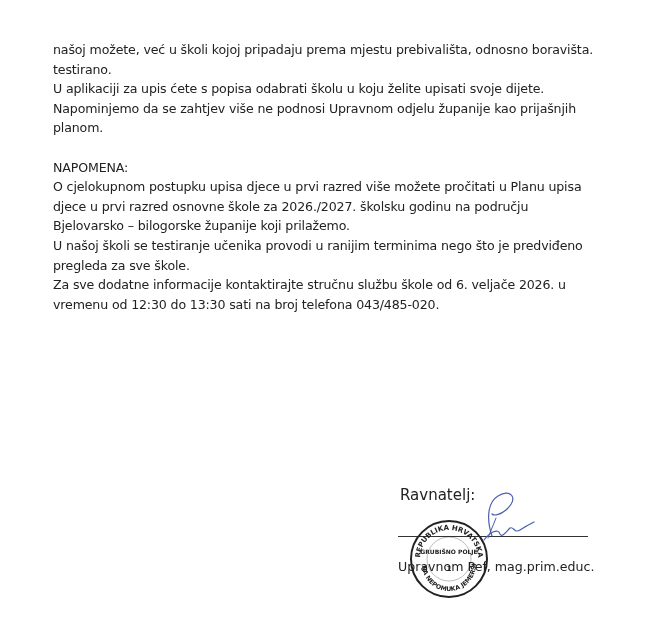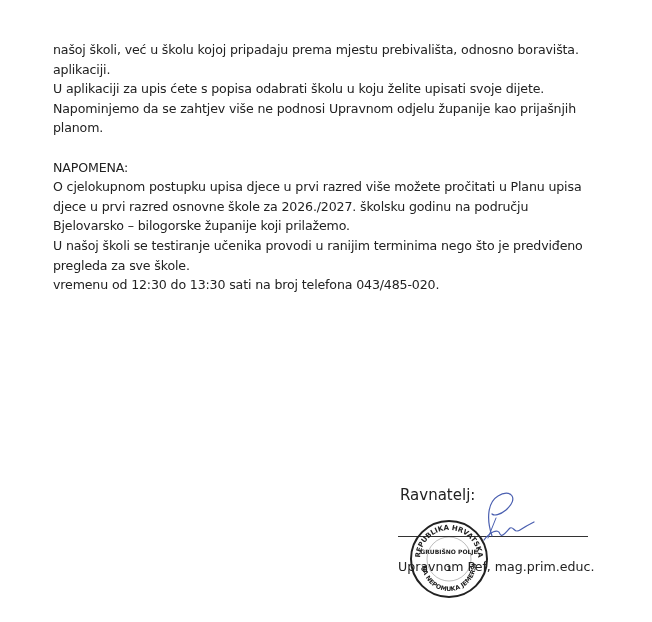--- a/index.html
+++ b/index.html
@@ -15,32 +15,33 @@
   .sig-line { position: absolute; left: 398px; top: 536px; width: 190px; height: 1px; background: #333; }
   .sig-name { position: absolute; left: 398px; top: 559px; font-size: 12.6px; white-space: nowrap; }
   .stamp { position: absolute; left: 408px; top: 518px; width: 82px; height: 82px; }
   .signature { position: absolute; left: 470px; top: 488px; width: 66px; height: 54px; }
 </style>
 </head>
 <body>
 
 <div class="page">
   <div class="body-text">
-    <span class="line">našoj školi, već u školu kojoj pripadaju prema mjestu prebivališta, odnosno boravišta.</span>
-    <span class="line">aplikaciji.</span>
+    <span class="line">našoj možete, već u školi kojoj pripadaju prema mjestu prebivališta, odnosno boravišta.</span>
+    <span class="line">testirano.</span>
     <span class="line">U aplikaciji za upis ćete s popisa odabrati školu u koju želite upisati svoje dijete.</span>
     <span class="line">Napominjemo da se zahtjev više ne podnosi Upravnom odjelu županije kao prijašnjih</span>
     <span class="line">planom.</span>
     <div class="gap"></div>
     <span class="line heading">NAPOMENA:</span>
     <span class="line">O cjelokupnom postupku upisa djece u prvi razred više možete pročitati u Planu upisa</span>
     <span class="line">djece u prvi razred osnovne škole za 2026./2027. školsku godinu na području</span>
     <span class="line">Bjelovarsko – bilogorske županije koji prilažemo.</span>
     <span class="line">U našoj školi se testiranje učenika provodi u ranijim terminima nego što je predviđeno</span>
     <span class="line">pregleda za sve škole.</span>
+    <span class="line">Za sve dodatne informacije kontaktirajte stručnu službu škole od 6. veljače 2026.  u</span>
     <span class="line">vremenu od 12:30 do 13:30 sati na broj telefona 043/485-020.</span>
   </div>
 
   <div class="sig-label">Ravnatelj:</div>
   <div class="sig-line"></div>
   <div class="sig-name">Upravnom Pef, mag.prim.educ.</div>
 
   <svg class="stamp" viewBox="0 0 82 82">
     <defs>
       <path id="arcTop" d="M 12 41 A 29 29 0 0 1 70 41"></path>

